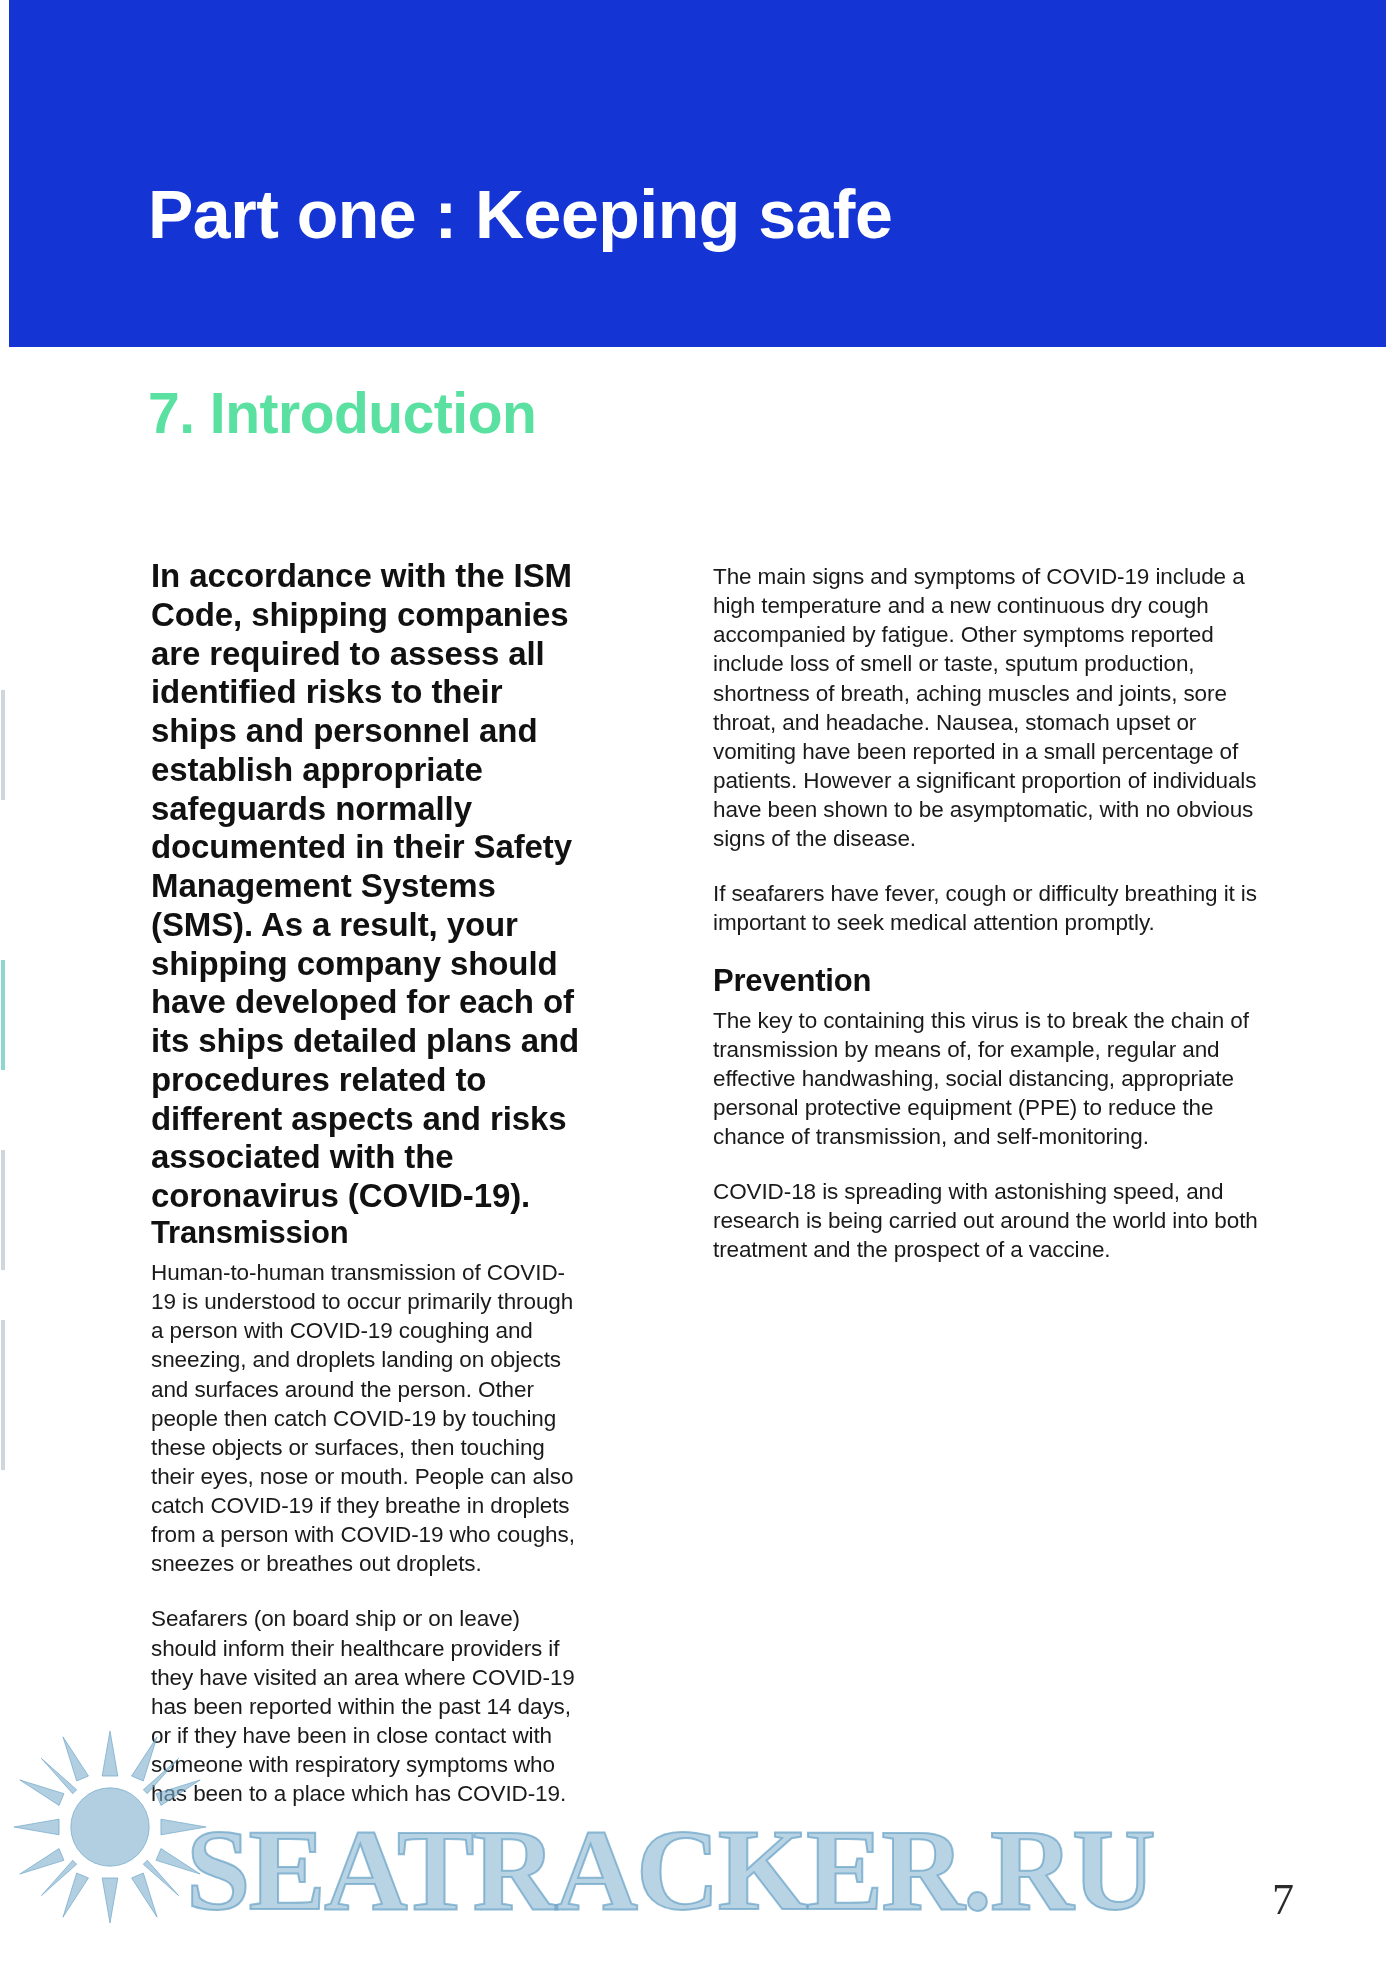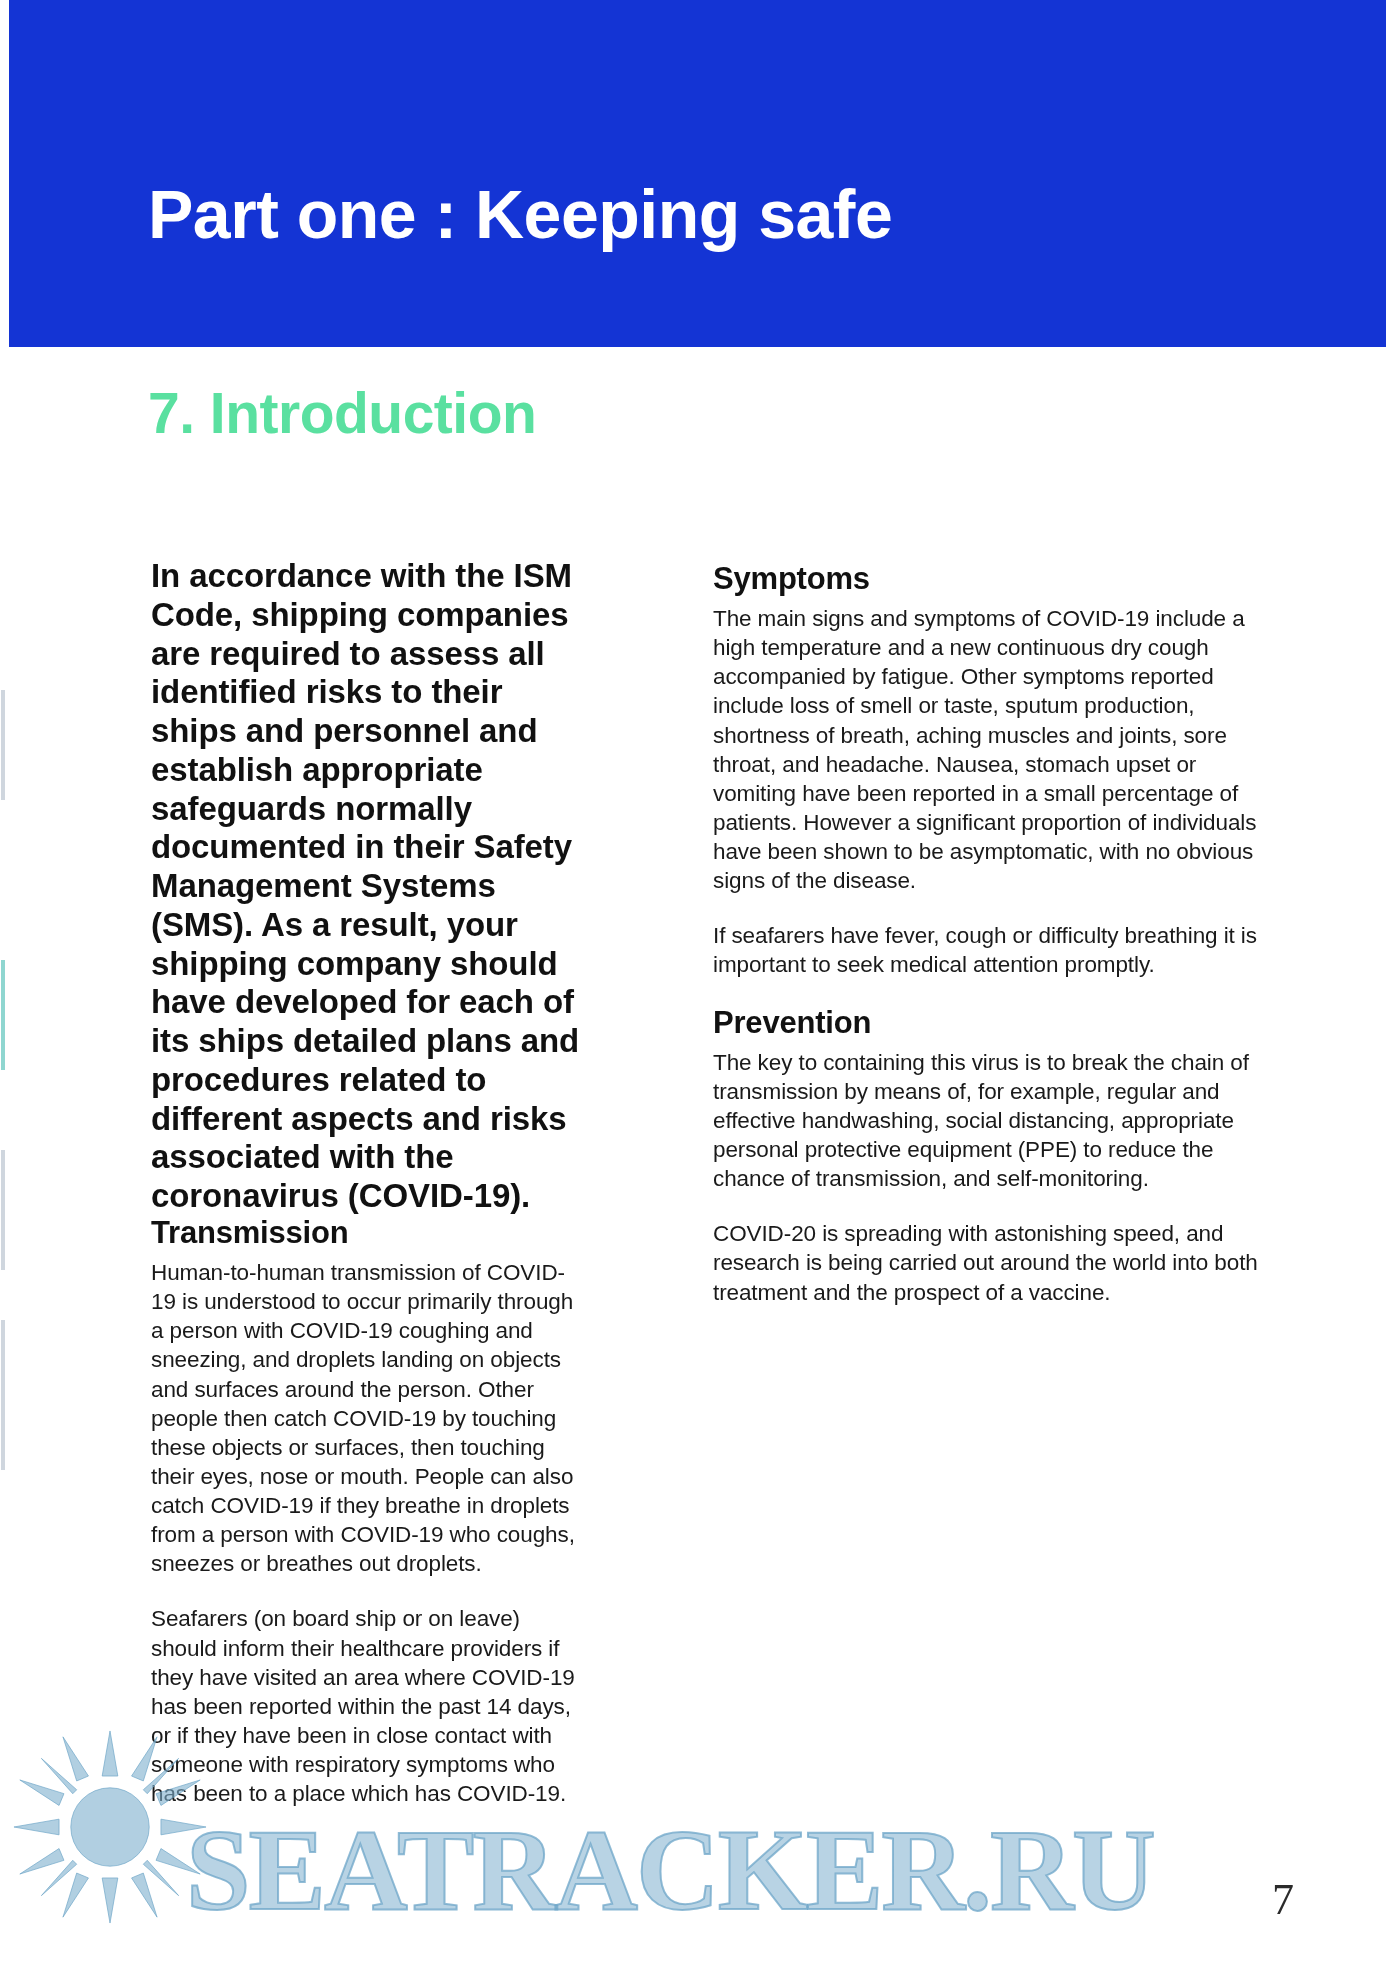--- a/index.html
+++ b/index.html
@@ -175,28 +175,27 @@
 
   <div class="col-left">
     <p class="lead">In accordance with the ISM Code, shipping companies are required to assess all identified risks to their ships and personnel and establish appropriate safeguards normally documented in their Safety Management Systems (SMS). As a result, your shipping company should have developed for each of its ships detailed plans and procedures related to different aspects and risks associated with the coronavirus (COVID-19).</p>
 
     <h2 class="sub sub-gap-left">Transmission</h2>
     <p class="body">Human-to-human transmission of COVID-19 is understood to occur primarily through a person with COVID-19 coughing and sneezing, and droplets landing on objects and surfaces around the person. Other people then catch COVID-19 by touching these objects or surfaces, then touching their eyes, nose or mouth. People can also catch COVID-19 if they breathe in droplets from a person with COVID-19 who coughs, sneezes or breathes out droplets.</p>
     <p class="body">Seafarers (on board ship or on leave) should inform their healthcare providers if they have visited an area where COVID-19 has been reported within the past 14 days, or if they have been in close contact with someone with respiratory symptoms who has been to a place which has COVID-19.</p>
   </div>
 
   <div class="col-right">
-    <h2 class="sub sub-gap-right">Symptoms</h2>
     <p class="body">The main signs and symptoms of COVID-19 include a high temperature and a new continuous dry cough accompanied by fatigue. Other symptoms reported include loss of smell or taste, sputum production, shortness of breath, aching muscles and joints, sore throat, and headache. Nausea, stomach upset or vomiting have been reported in a small percentage of patients. However a significant proportion of individuals have been shown to be asymptomatic, with no obvious signs of the disease.</p>
     <p class="body">If seafarers have fever, cough or difficulty breathing it is important to seek medical attention promptly.</p>
 
     <h2 class="sub sub-gap-right2">Prevention</h2>
     <p class="body">The key to containing this virus is to break the chain of transmission by means of, for example, regular and effective handwashing, social distancing, appropriate personal protective equipment (PPE) to reduce the chance of transmission, and self-monitoring.</p>
 
-    <p class="body">COVID-20 is spreading with astonishing speed, and research is being carried out around the world into both treatment and the prospect of a vaccine.</p>
+    <p class="body">COVID-18 is spreading with astonishing speed, and research is being carried out around the world into both treatment and the prospect of a vaccine.</p>
   </div>
 
   <div class="page-number">7</div>
 
   <div class="watermark">
     <svg class="wm-sun" viewBox="0 0 200 200">
       <g fill="rgba(125,175,205,0.6)" stroke="rgba(110,165,200,0.7)" stroke-width="1">
         <circle cx="100" cy="100" r="40"></circle>
         <g>
           <polygon points="100,2 108,48 92,48"></polygon>

